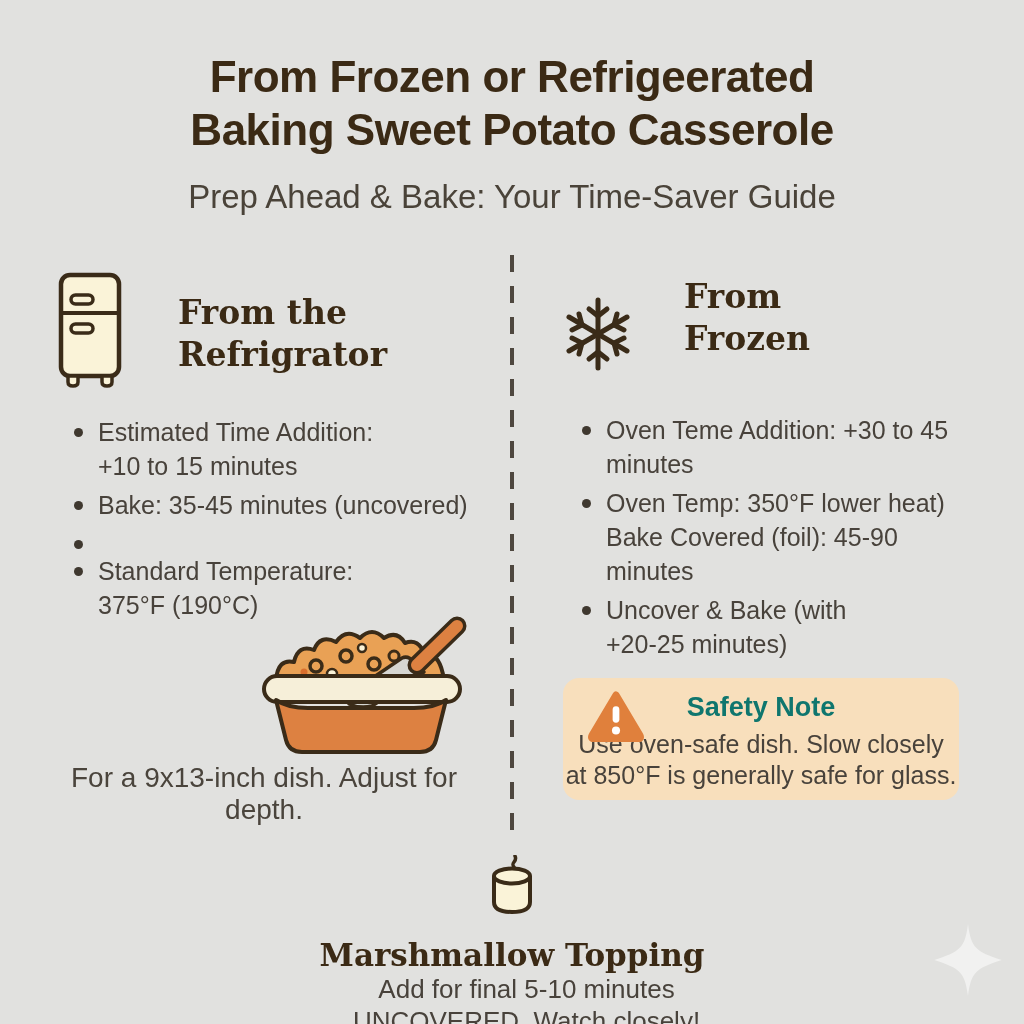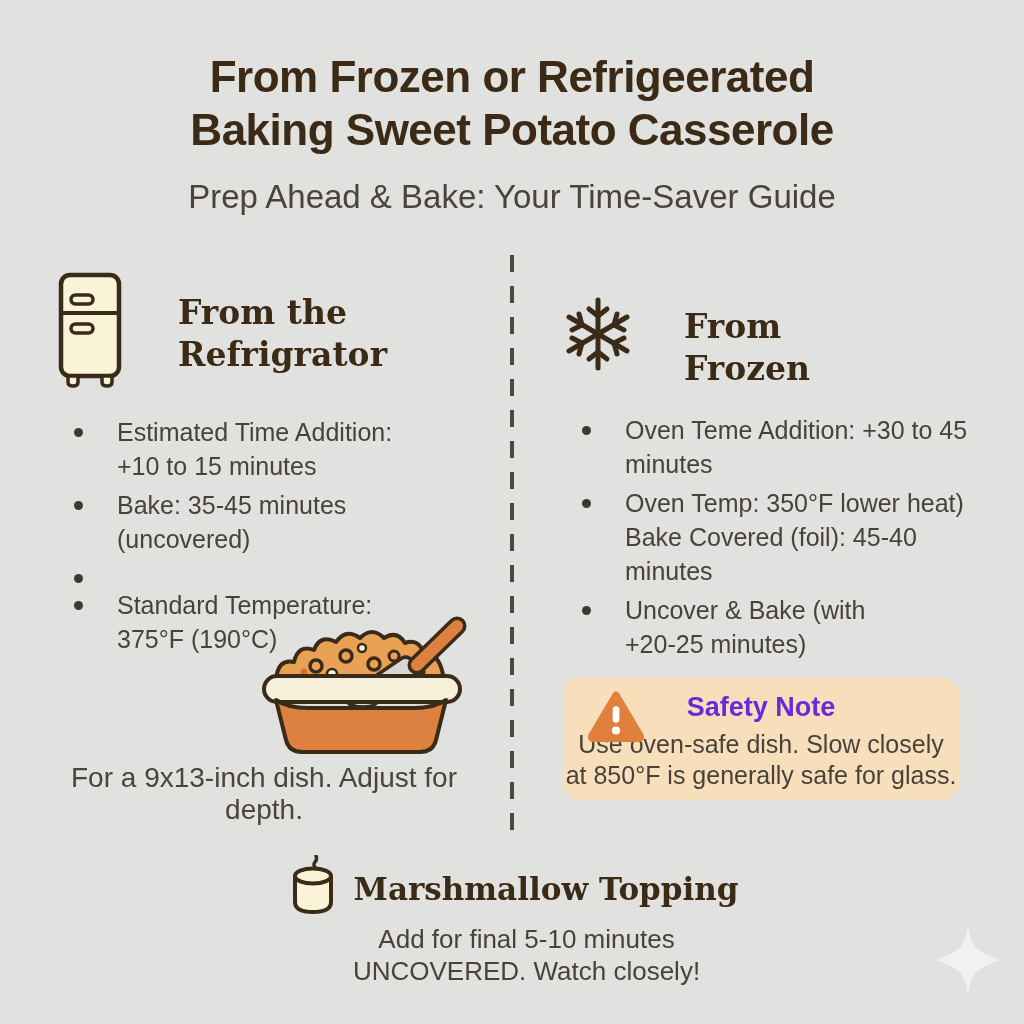--- a/index.html
+++ b/index.html
@@ -32,25 +32,25 @@
   .col{position:absolute;top:270px;}
   .col-left{left:54px;width:430px;}
   .col-right{left:558px;width:420px;}
   .col-head{display:flex;align-items:flex-start;}
   .col-title{
     font-family:"DejaVu Serif", serif;
     font-weight:bold;font-size:33px;line-height:42px;
     color:#3B2A15;
   }
   .col-left .col-title{margin-left:52px;margin-top:22px;}
-  .col-right .col-title{margin-left:46px;margin-top:36px;}
+  .col-right .col-title{margin-left:46px;margin-top:6px;}
   
   .bullets{position:absolute;left:0;top:145px;width:100%;}
   .col-right .bullets{top:143px;}
-  .bullet{display:flex;margin-bottom:5px;gap:19px;}
+  .bullet{display:flex;margin-bottom:5px;}
   .dot{
     flex:0 0 auto;width:9px;height:9px;border-radius:50%;
     background:#3F382F;margin:13px 15px 0 20px;
   }
   .col-right .dot{margin-left:24px;}
   .btext{font-size:25px;line-height:34px;color:#48423B;}
   .btext div{min-height:0;}
   
   .dish-wrap{position:absolute;left:200px;top:340px;}
   .caption{
@@ -58,29 +58,29 @@
     font-size:28px;color:#4A443C;
   }
   
   .safety{
     position:absolute;left:5px;top:408px;width:396px;height:122px;
     background:#F8DFBC;border-radius:16px;
   }
   .safety .tri{position:absolute;left:24px;top:12px;}
   .safety-title{
     text-align:center;margin-top:14px;
-    font-size:27px;font-weight:bold;color:#6d28d9;
+    font-size:27px;font-weight:bold;color:#0f766e;
   }
   .safety-body{
     text-align:center;margin-top:6px;
     font-size:25px;line-height:31px;color:#48423B;
   }
   
   .footer{position:absolute;left:0;top:855px;width:1024px;text-align:center;}
-  .foot-row{display:flex;justify-content:center;align-items:center;gap:14px;}
+  .foot-row{display:flex;justify-content:center;align-items:center;gap:14px;flex-direction:column;}
   .foot-title{
     font-family:"DejaVu Serif", serif;
     font-weight:bold;font-size:31px;color:#3B2A15;
   }
   .foot-line{font-size:26px;line-height:32px;color:#48423B;}
   .foot-lines{padding-left:29px;}
   
   .sparkle{position:absolute;left:930px;top:922px;}
 </style>
 </head>
@@ -199,21 +199,21 @@
         <span class="dot"></span>
         <div class="btext">
           <div>Oven Teme Addition: +30 to 45</div>
           <div>minutes</div>
         </div>
       </div>
       <div class="bullet">
         <span class="dot"></span>
         <div class="btext">
           <div>Oven Temp: 350°F lower heat)</div>
-          <div>Bake Covered (foil): 45-40 minutes</div>
+          <div>Bake Covered (foil): 45-90 minutes</div>
         </div>
       </div>
       <div class="bullet">
         <span class="dot"></span>
         <div class="btext">
           <div>Uncover &amp; Bake (with</div>
           <div>+20-25 minutes)</div>
         </div>
       </div>
     </div>

